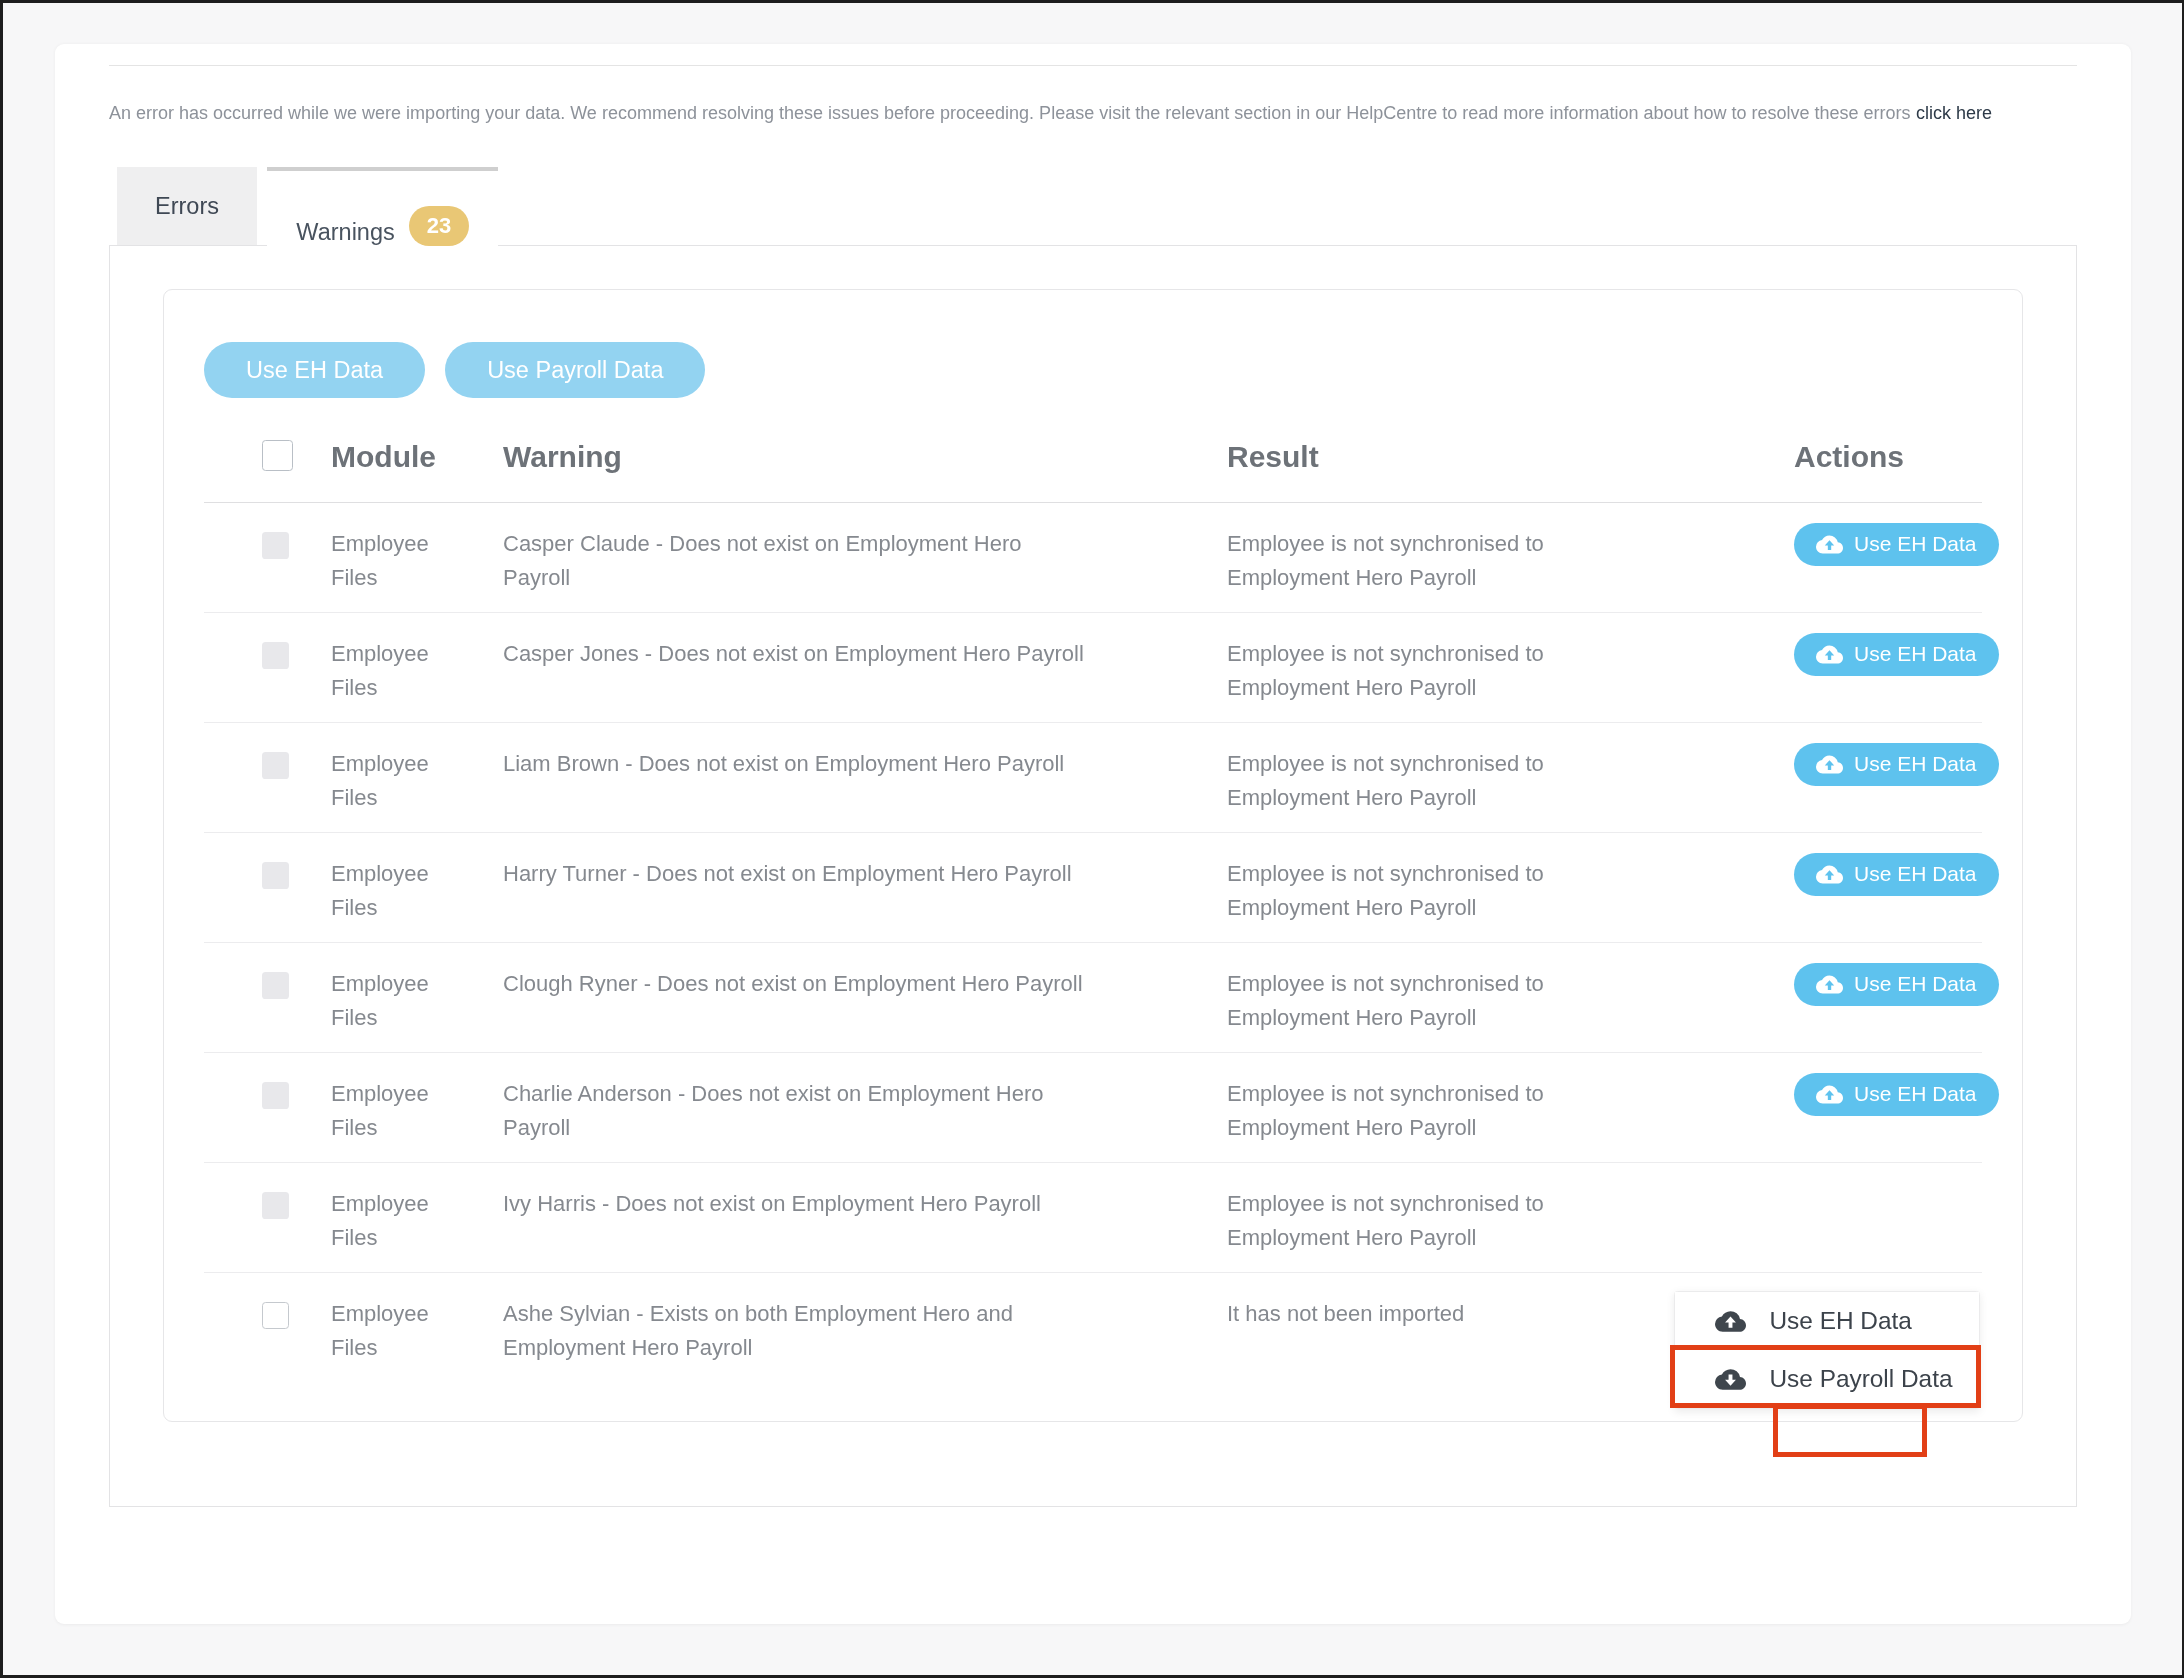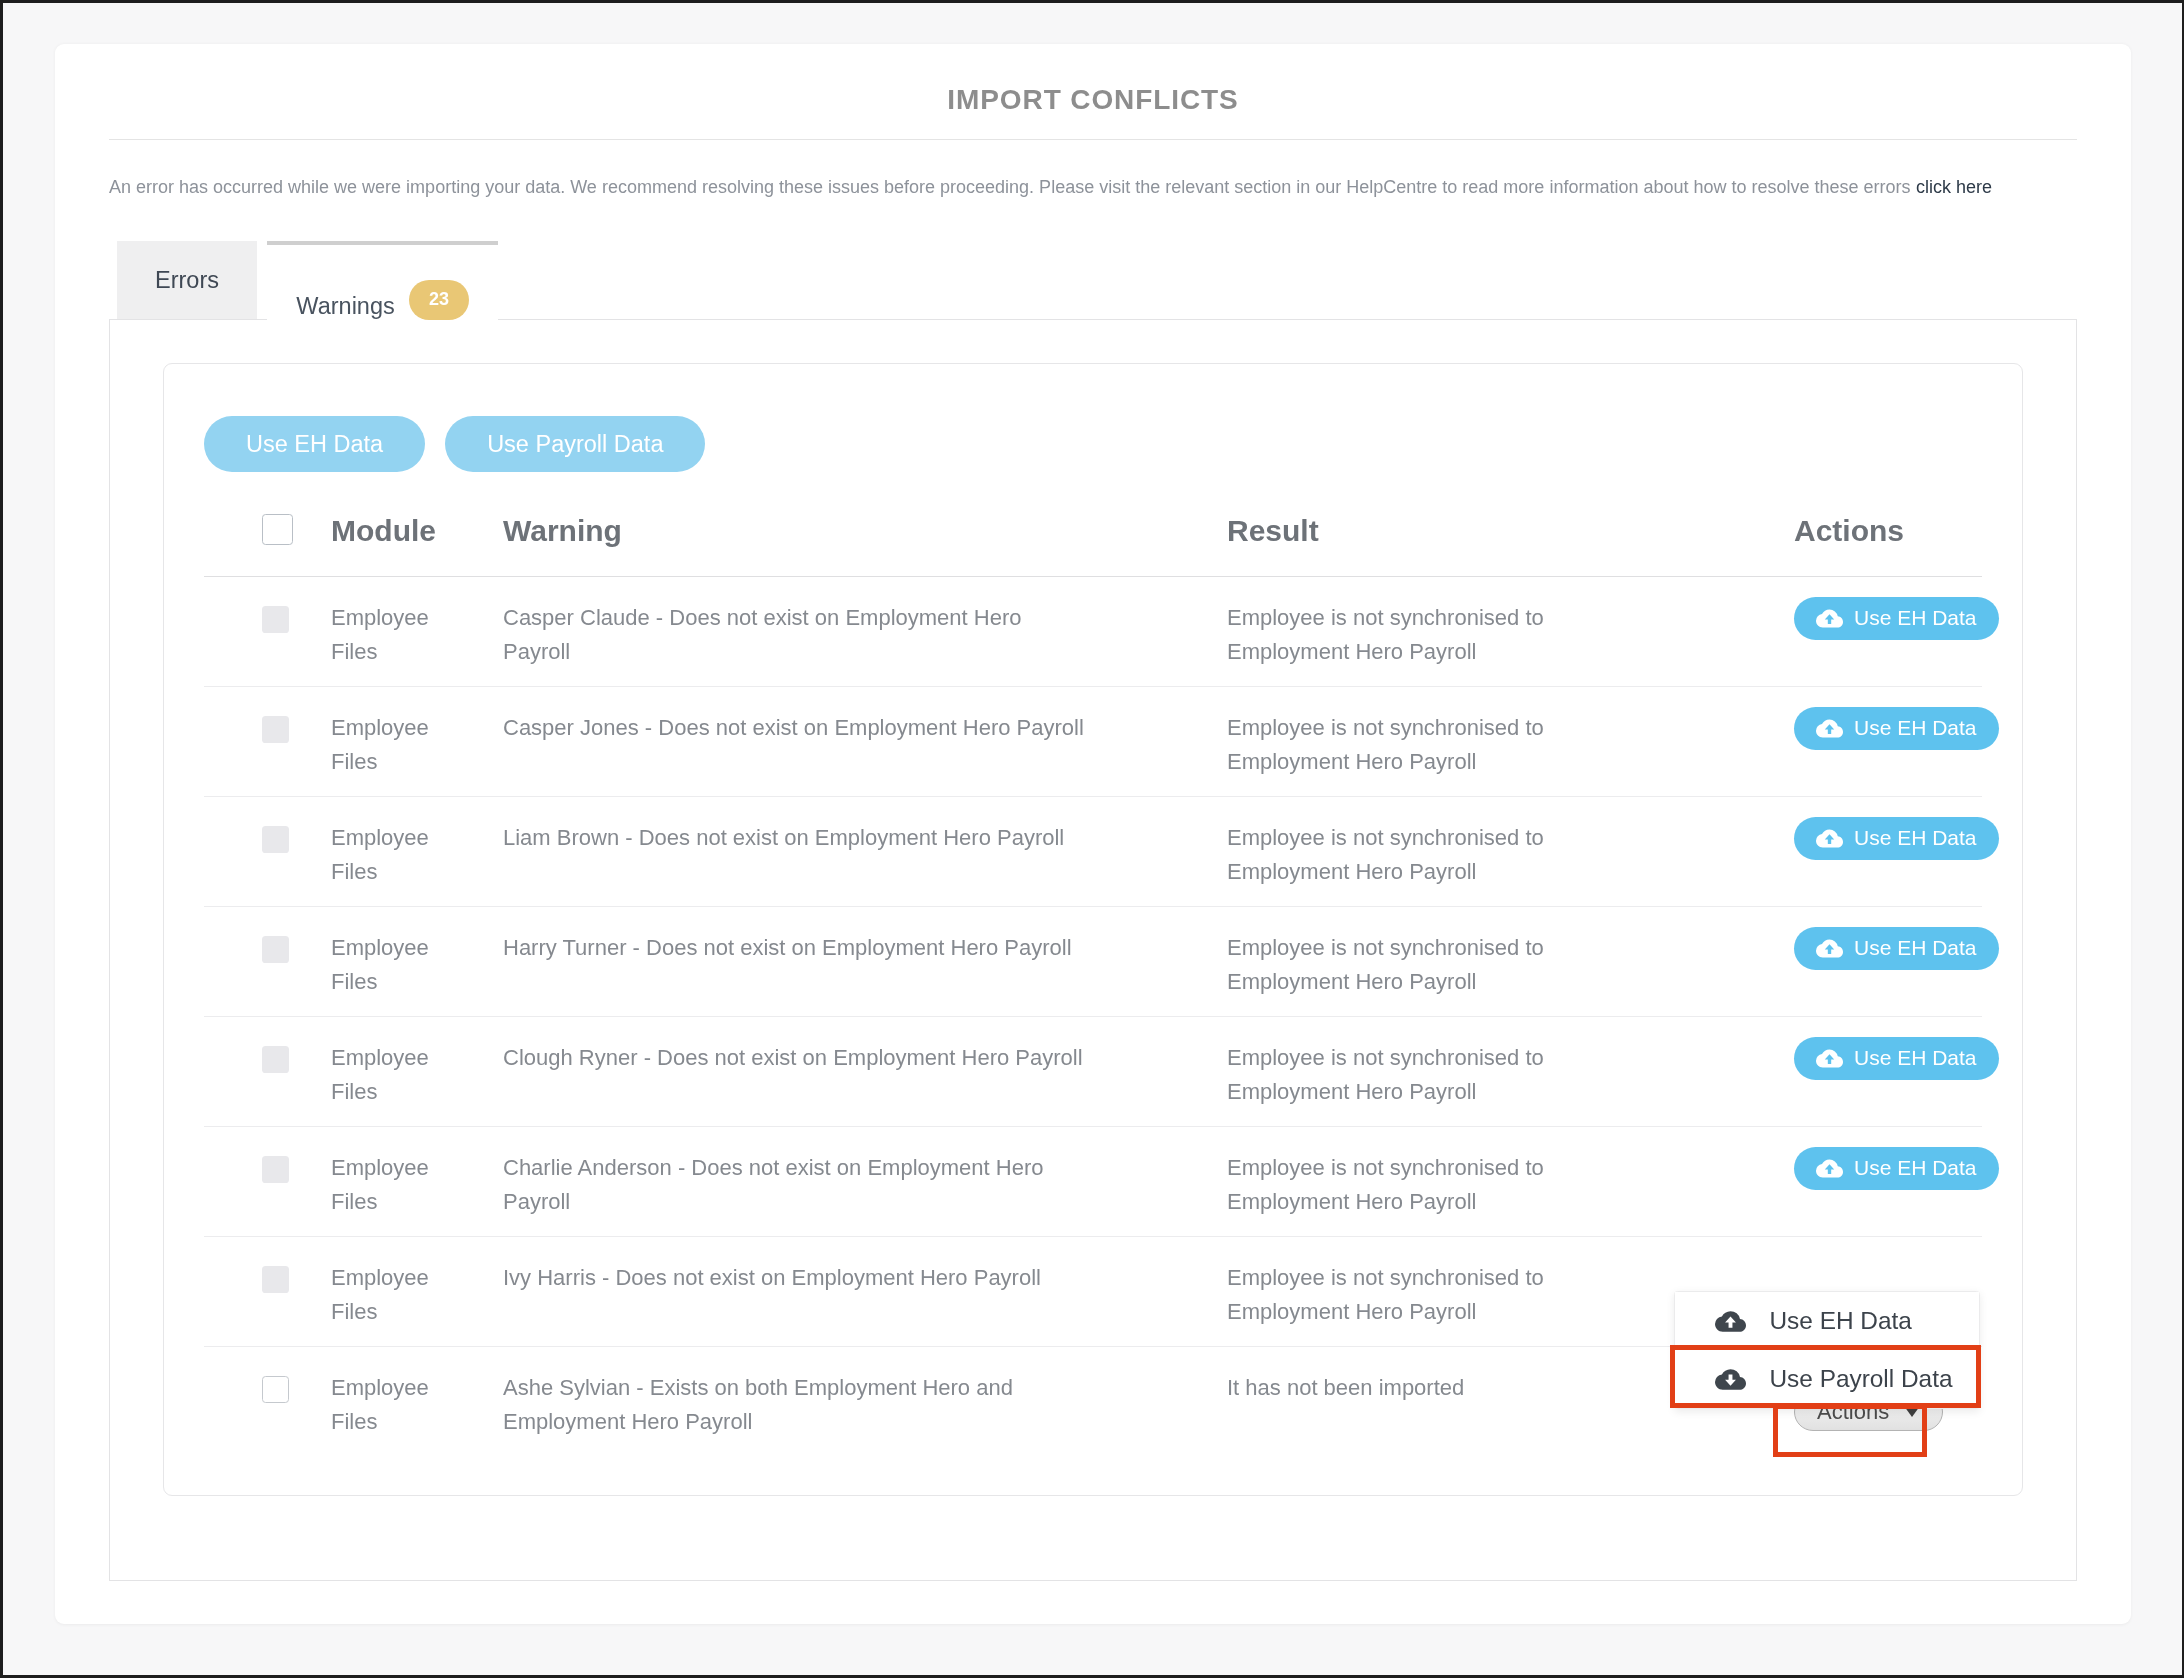--- a/index.html
+++ b/index.html
@@ -8,21 +8,21 @@
   .card{position:absolute;left:52px;top:41px;width:2076px;height:1580px;background:#ffffff;border-radius:9px;box-shadow:0 0.9px 3.6px rgba(0,0,0,.05);box-sizing:border-box;padding:0 54px;}
   .page-title{padding-top:38px;height:36px;line-height:36px;text-align:center;font-size:28px;font-weight:700;letter-spacing:0.9px;color:#8d8d8d;}
   .title-divider{border:none;border-top:1.8px solid #e4e4e4;margin:21px 0 0 0;}
   .intro{margin-top:29px;font-size:18px;line-height:36px;color:#8d929a;}
   .intro a{color:#2d3a48;text-decoration:none;margin-left:5.4px;cursor:pointer;}
   
   .tabs{display:flex;margin-top:36px;height:78px;gap:10px;position:relative;z-index:2;padding-left:8px;}
   .tab{display:flex;align-items:center;justify-content:center;font-size:23.5px;cursor:pointer;box-sizing:border-box;}
   .tab-errors{width:140px;background:#efeff0;color:#3f4854;}
   .tab-warnings{width:231px;background:#ffffff;border-top:4.5px solid #cfcfcf;color:#49535f;margin-bottom:-0.9px;align-items:flex-end;}
-  .badge{display:inline-flex;align-items:center;justify-content:center;min-width:34px;height:40px;padding:0 12.7px;margin-left:14.5px;border-radius:20px;background:#e9c775;color:#ffffff;font-size:18px;font-weight:600;margin-top:27px;}
+  .badge{display:inline-flex;align-items:center;justify-content:center;min-width:34px;height:40px;padding:0 12.7px;margin-left:14.5px;border-radius:20px;background:#e9c775;color:#ffffff;font-size:22px;font-weight:600;margin-top:27px;}
   
   .panel{border:0.9px solid #e3e3e5;background:#fff;height:1262px;box-sizing:border-box;padding:43px 53px 0 53px;}
   .table-card{border:0.9px solid #e6e6e8;border-radius:9px;height:1133px;box-sizing:border-box;padding:52px 40px 0 40px;background:#fff;}
   .bulk-buttons{display:flex;gap:20px;}
   .pill-lg{height:56px;border-radius:28px;background:#93d3f1;color:#fff;font-size:23.5px;border:none;padding:0 42px;cursor:pointer;font-family:inherit;}
   
   .tbl{margin-top:33px;}
   .thead{display:flex;align-items:flex-start;height:72px;box-sizing:border-box;padding-top:9px;border-bottom:1.8px solid #dfdfe1;color:#6d7278;font-weight:700;font-size:30px;}
   .trow{display:flex;align-items:flex-start;height:110px;box-sizing:border-box;padding-top:23.5px;border-bottom:1.8px solid #ececee;color:#85898f;font-size:22px;line-height:34px;}
   .trow.last{border-bottom:none;height:147px;}
@@ -51,21 +51,20 @@
   .hl-menu{left:1667px;top:1342px;width:311px;height:63px;}
   .hl-actions{left:1770px;top:1401px;width:154px;height:53px;}
   .icon{display:inline-flex;}
 </style>
 </head>
 <body>
 
 <div class="page">
   <div class="card">
 
-    <div class="page-title">IMPORT CONFLICTS</div>
     <hr class="title-divider">
 
     <div class="intro">
       <span>An error has occurred while we were importing your data. We recommend resolving these issues before proceeding. Please visit the relevant section in our HelpCentre to read more information about how to resolve these errors</span><a>click here</a>
     </div>
 
     <div class="tabs">
       <div class="tab tab-errors">
         <span>Errors</span>
       </div>

